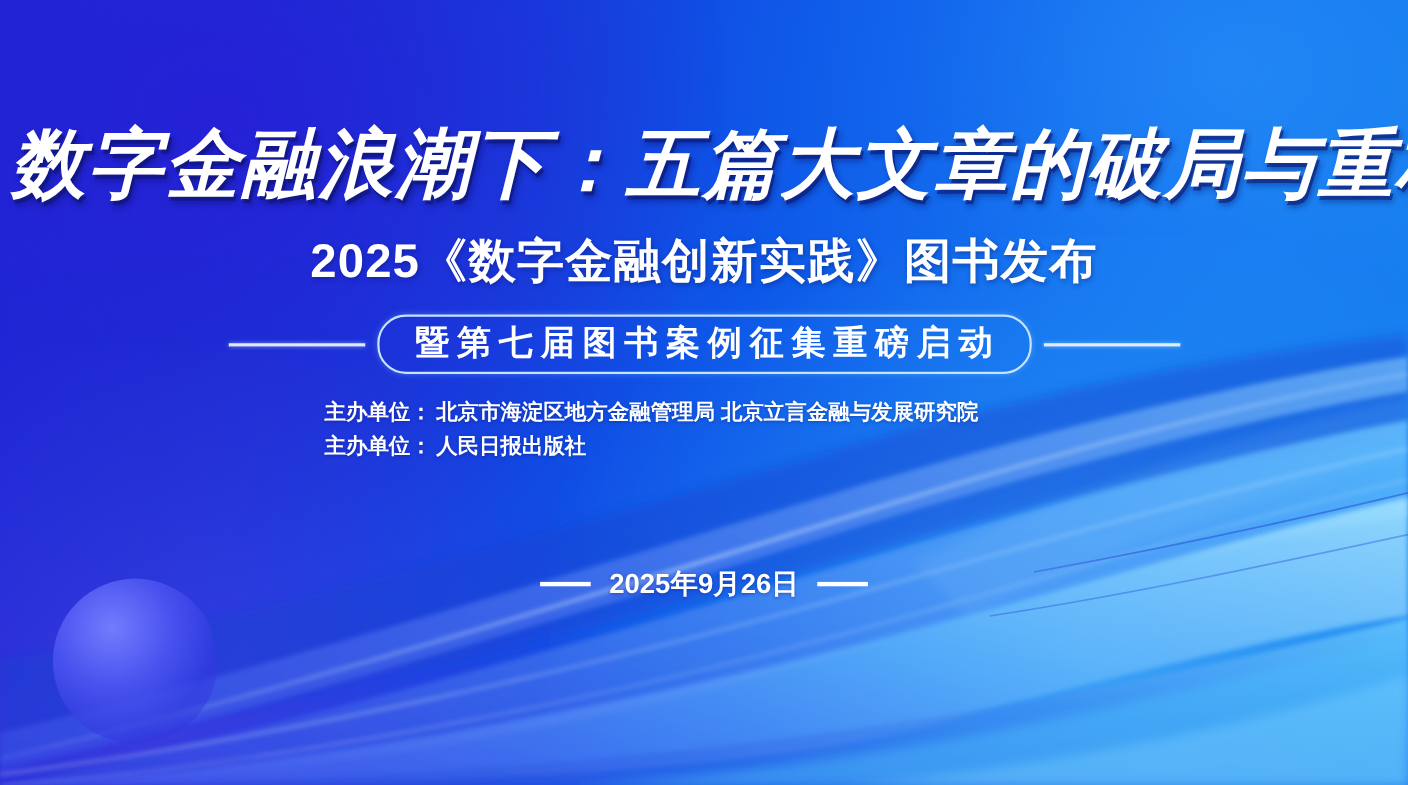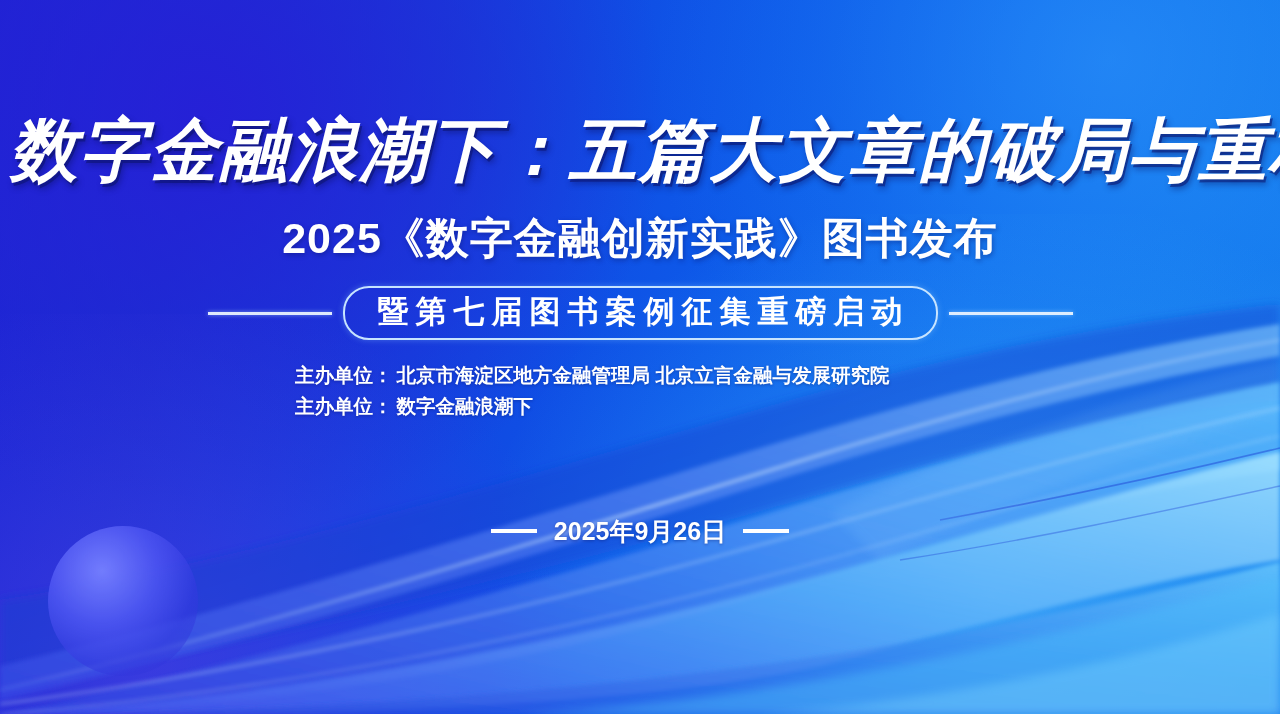--- a/index.html
+++ b/index.html
@@ -292,21 +292,21 @@
       <div class="banner-dash"></div>
       <div class="banner-pill">暨第七届图书案例征集重磅启动</div>
       <div class="banner-dash"></div>
     </div>
 
     <div class="credits">
       <div class="credit-line">
         <span class="credit-label">主办单位：</span><span>北京市海淀区地方金融管理局  北京立言金融与发展研究院</span>
       </div>
       <div class="credit-line">
-        <span class="credit-label">主办单位：</span><span>数字金融浪潮下</span>
+        <span class="credit-label">主办单位：</span><span>人民日报出版社</span>
       </div>
     </div>
 
     <div class="date-row">
       <div class="date-dash"></div>
       <div class="date-text">2025年9月26日</div>
       <div class="date-dash"></div>
     </div>
 
   </div>

